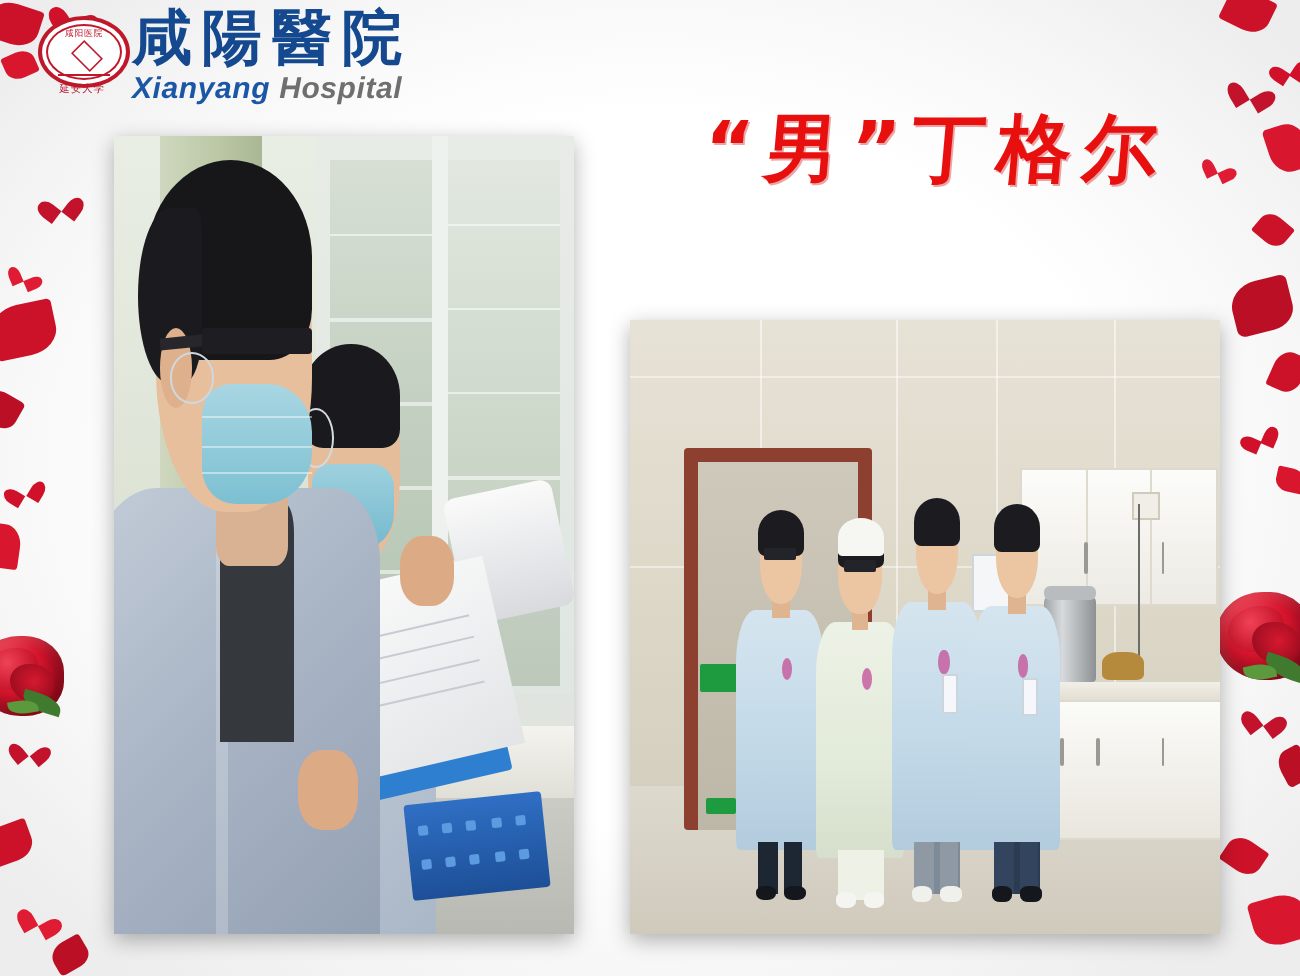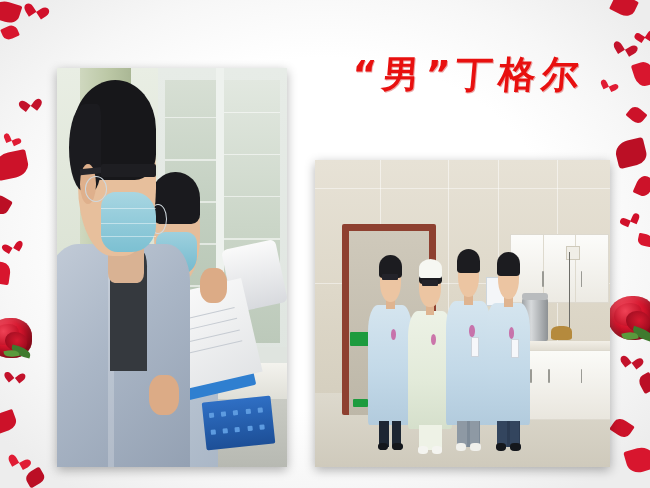--- a/index.html
+++ b/index.html
@@ -302,20 +302,35 @@
         <div class="petalB"></div>
       <div class="leaf" style="left:50%;top:74%;width:22px;height:10px;transform:rotate(18deg);"></div>
       <div class="leaf l2" style="left:30%;top:82%;width:16px;height:8px;transform:rotate(-12deg);"></div>
     </div>
     <div class="heart h2" style="left:624px;top:352px;width:15px;height:14px;transform:rotate(8deg);"></div>
     <div class="flake f3" style="left:640px;top:374px;width:14px;height:18px;transform:rotate(-28deg);"></div>
     <div class="flake" style="left:612px;top:420px;width:20px;height:16px;transform:rotate(34deg);"></div>
     <div class="flake f2" style="left:626px;top:448px;width:28px;height:24px;transform:rotate(-16deg);"></div>
   </div>
 
+  <div id="header">
+    <div id="logo-seal">
+      <div class="inner-ring"></div>
+      <div class="seal-top">咸阳医院</div>
+      <div class="seal-mark"></div>
+      <div class="seal-bar"></div>
+    </div>
+    <div id="logo-sub">延安大学</div>
+
+    <div id="brand-cn">咸陽醫院</div>
+
+    <div id="brand-en">
+      <span class="w1">Xianyang</span><span>&nbsp;</span><span class="w2">Hospital</span>
+    </div>
+  </div>
 
   <div id="title-cn">“男”丁格尔</div>
 
   <div class="photo" id="photo-left">
     <div class="ph-layer wall-left"></div>
     <div class="ph-layer curtain"></div>
     <div class="ph-layer win-frame"></div>
     <div class="ph-layer win-pane1">
       <div class="blind" style="top:14%"></div>
         <div class="blind" style="top:30%"></div>

